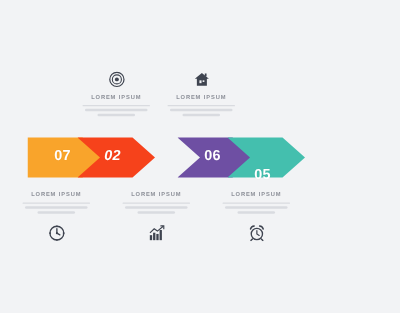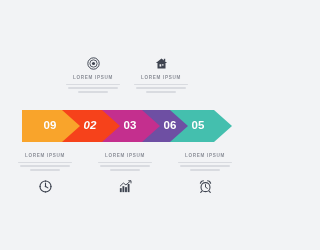--- a/index.html
+++ b/index.html
@@ -154,45 +154,39 @@
       <div class="info-line w3"></div>
     </div>
   </div>
 
   <div class="arrow-band">
 
     <div class="arrow-step" style="left:22px; width:62px;">
       <svg viewBox="0 0 62 40" preserveAspectRatio="none">
         <path d="M0 4 H44 L62 20 L44 36 H0 Z" fill="#f9a42b"></path>
       </svg>
-      <span class="arrow-num">09</span>
+      <span class="arrow-num">07</span>
     </div>
 
     <div class="arrow-step" style="left:62px; width:62px;font-style:italic;">
       <svg viewBox="0 0 62 40" preserveAspectRatio="none">
         <path d="M0 4 H44 L62 20 L44 36 H0 L18 20 Z" fill="#f6421b"></path>
       </svg>
       <span class="arrow-num">02</span>
     </div>
 
-    <div class="arrow-step" style="left:102px; width:62px;">
-      <svg viewBox="0 0 62 40" preserveAspectRatio="none">
-        <path d="M0 4 H44 L62 20 L44 36 H0 L18 20 Z" fill="#c42f8e"></path>
-      </svg>
-      <span class="arrow-num">03</span>
-    </div>
 
     <div class="arrow-step" style="left:142px; width:62px;">
       <svg viewBox="0 0 62 40" preserveAspectRatio="none">
         <path d="M0 4 H44 L62 20 L44 36 H0 L18 20 Z" fill="#6e4fa3"></path>
       </svg>
       <span class="arrow-num">06</span>
     </div>
 
-    <div class="arrow-step" style="left:170px; width:62px;">
+    <div class="arrow-step" style="left:182px; width:62px;align-items:flex-end;">
       <svg viewBox="0 0 62 40" preserveAspectRatio="none">
         <path d="M0 4 H44 L62 20 L44 36 H0 L18 20 Z" fill="#44bfae"></path>
       </svg>
       <span class="arrow-num">05</span>
     </div>
 
   </div>
 
   <div class="info-block bottom" style="left:14px; top:154px;">
     <div class="info-title">LOREM IPSUM</div>

